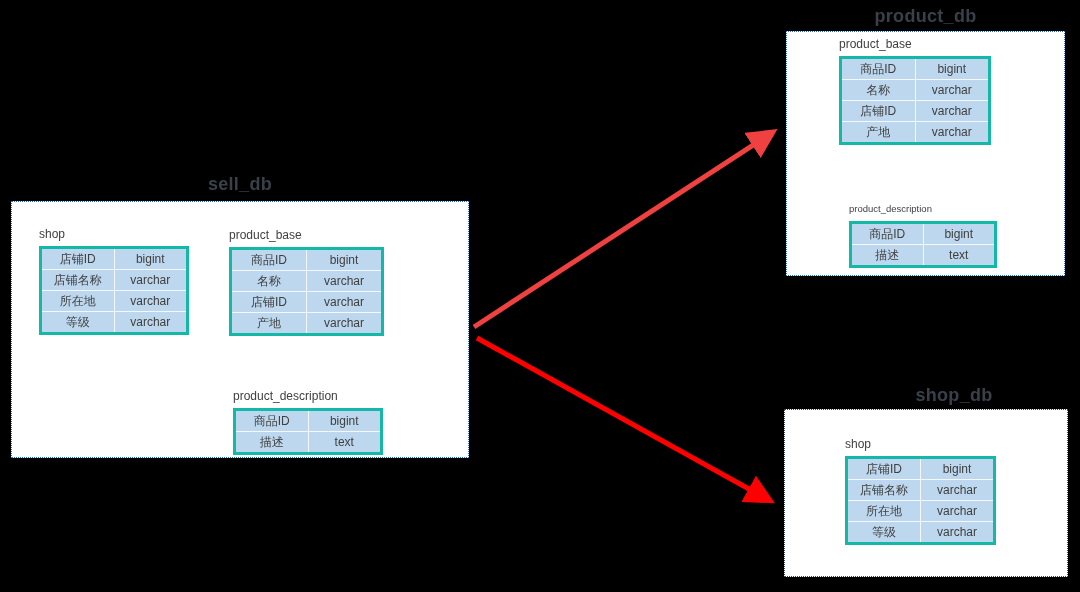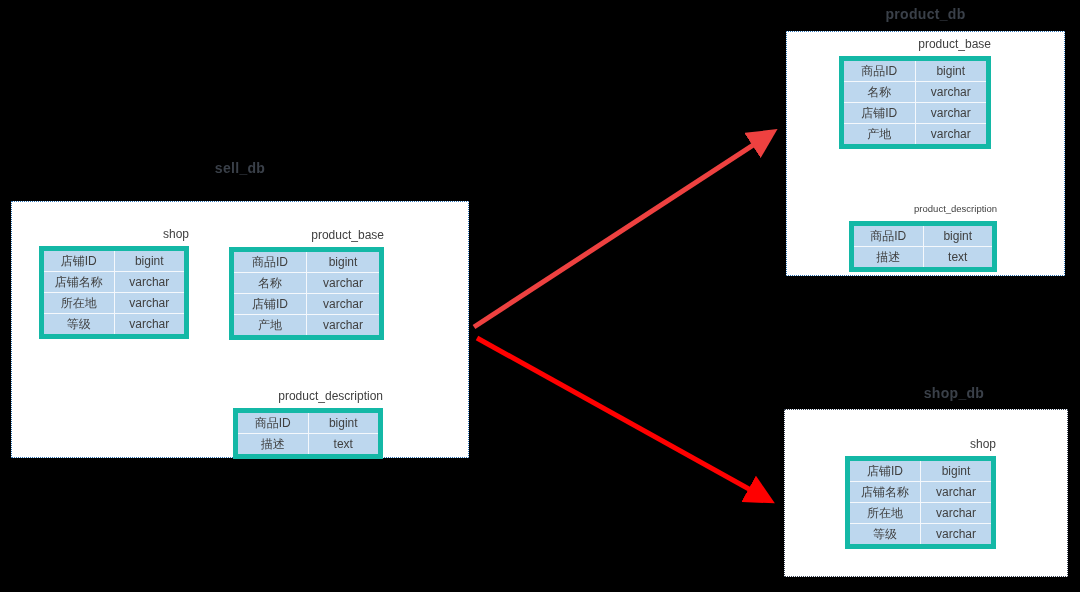--- a/index.html
+++ b/index.html
@@ -1,45 +1,45 @@
 <!DOCTYPE html>
 <html><head>
 <meta charset="utf-8">
 <style>
   html,body{margin:0;padding:0;background:#000;}
   body{font-family:"Liberation Sans","DejaVu Sans",sans-serif;}
   .canvas{position:relative;width:1080px;height:592px;background:#000;overflow:hidden;}
 
-  .db-title{position:absolute;text-align:center;font-size:14px;font-weight:600;color:#3a4049;letter-spacing:.3px;}
+  .db-title{position:absolute;text-align:center;font-size:18px;font-weight:600;color:#3a4049;letter-spacing:.3px;}
 
   .db-box{position:absolute;background:#fff;border:1px dotted #2e75b6;box-sizing:border-box;}
   .db-box.dark-border{border-color:#3a4454;}
 
   .table-block{position:absolute;}
-  .tbl-title{text-align:right;font-size:12px;color:#404040;height:20px;line-height:20px;margin-bottom:2px;}
+  .tbl-title{text-align:left;font-size:12px;color:#404040;height:20px;line-height:20px;margin-bottom:2px;}
   .tbl-title.small{font-size:9.5px;}
 
   .tbl-grid{
     display:grid;grid-template-columns:1fr 1fr;gap:1px;
-    background:#f4f8fc;border:5px solid #14b8a6;
+    background:#f4f8fc;border:3px solid #14b8a6;
   }
   .cell{
     background:#bdd7ee;color:#404040;font-size:12px;
     height:20px;line-height:20px;text-align:center;
     overflow:hidden;white-space:nowrap;
   }
 
   .arrows{position:absolute;left:0;top:0;pointer-events:none;}
 </style>
 </head>
 <body>
 
 <div class="canvas">
 
-  <div class="db-title" style="left:11px;top:160px;width:458px">sell_db</div>
+  <div class="db-title" style="left:11px;top:174px;width:458px">sell_db</div>
   <div class="db-title" style="left:786px;top:6px;width:279px">product_db</div>
   <div class="db-title" style="left:812px;top:385px;width:284px">shop_db</div>
 
   <div class="db-box" style="left:11px;top:201px;width:458px;height:257px">
 
     <div class="table-block" style="left:27px;top:22px;width:150px">
       <div class="tbl-title">shop</div>
       <div class="tbl-grid">
           <div class="cell">店铺ID</div>
           <div class="cell">bigint</div>

